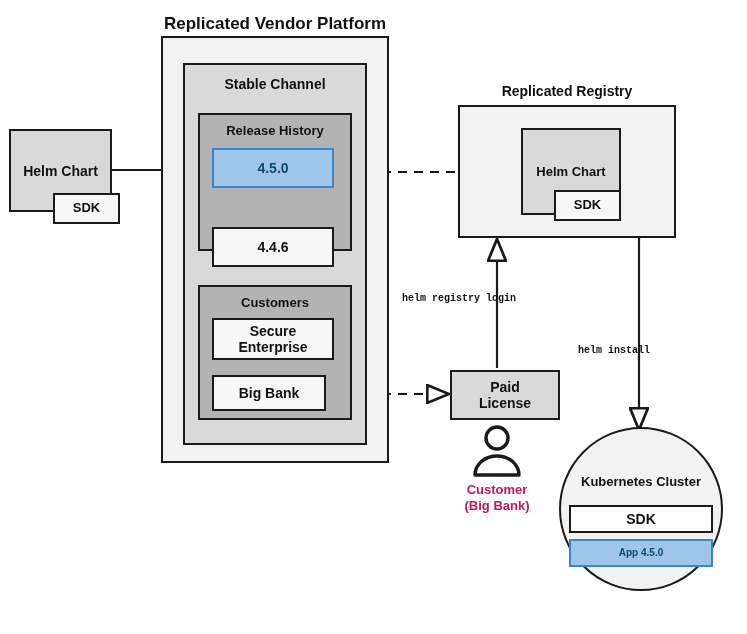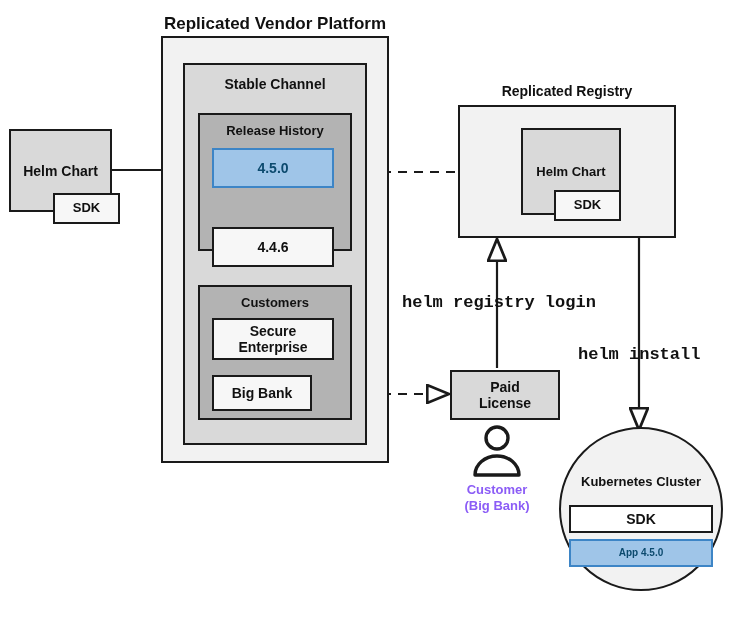--- a/index.html
+++ b/index.html
@@ -79,21 +79,21 @@
     left: 198px; top: 285px; width: 154px; height: 135px;
     align-items: flex-start;
     padding-top: 9px;
     font-size: 13px;
   }
   .customer-secure {
     left: 212px; top: 318px; width: 122px; height: 42px;
     font-size: 14px;
   }
   .customer-bigbank {
-    left: 212px; top: 375px; width: 100px; height: 36px;
+    left: 212px; top: 375px; width: 114px; height: 36px;
     font-size: 14px;
   }
 
   .helm-chart-src {
     left: 9px; top: 129px; width: 103px; height: 83px;
     align-items: flex-start;
     justify-content: center;
     padding-top: 32px;
     font-size: 14px;
   }
@@ -129,21 +129,21 @@
   .customer-figure {
     position: absolute;
     left: 467px; top: 425px; width: 60px; height: 52px;
   }
   .customer-caption {
     position: absolute;
     left: 447px; top: 482px; width: 100px;
     text-align: center;
     font-size: 13px;
     font-weight: bold;
-    color: #8b5cf6;
+    color: #be185d;
     line-height: 1.25;
   }
 
   .cluster-circle {
     position: absolute;
     left: 559px; top: 427px; width: 164px; height: 164px;
     box-sizing: border-box;
     border: 2px solid #1a1a1a;
     border-radius: 50%;
     background: #f2f2f2;
@@ -158,21 +158,21 @@
     font-size: 14px;
   }
   .cluster-app {
     left: 569px; top: 539px; width: 144px; height: 28px;
     font-size: 10px;
   }
 
   .cmd-label {
     position: absolute;
     font-family: "Liberation Mono", "DejaVu Sans Mono", monospace;
-    font-size: 17px;
+    font-size: 10px;
     font-weight: bold;
     color: #111111;
     white-space: nowrap;
   }
   .cmd-login { left: 402px; top: 293px; }
   .cmd-install { left: 578px; top: 345px; }
 </style>
 </head>
 <body>
 

